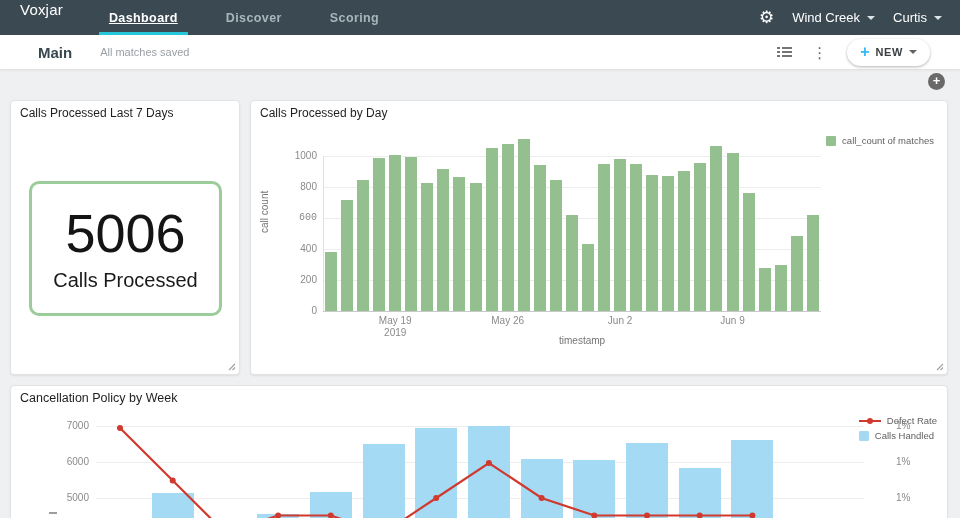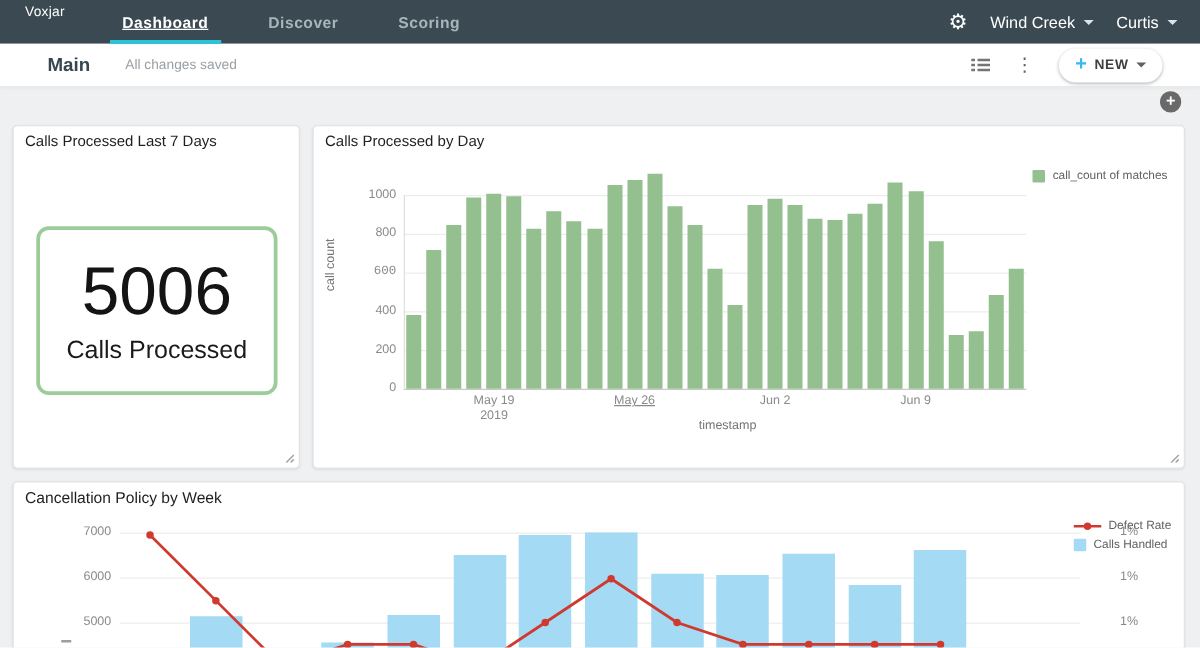--- a/index.html
+++ b/index.html
@@ -1,21 +1,21 @@
 <!DOCTYPE html>
 <html style="--navbar-bg: #3b4a52; --accent-cyan: #26c6da; --accent-blue: #35b8f0; --kpi-border: #9ccc9a;"><head>
 <meta charset="utf-8">
 <style>
   * { margin:0; padding:0; box-sizing:border-box; }
   html,body { width:960px; height:518px; overflow:hidden; }
   body { font-family:"Liberation Sans","DejaVu Sans",sans-serif; background:#eef0f2; position:relative; }
 
   
   .navbar { height:35px; background:var(--navbar-bg,#3b4a52); display:flex; align-items:stretch; color:#fff; }
-  .brand { display:flex; align-items:center; padding:0 22px 16px 20px; font-size:11px; letter-spacing:.2px; }
+  .brand { display:flex; align-items:center; padding:0 22px 16px 20px; font-size:15px; letter-spacing:.2px; }
   .tabs { display:flex; align-items:stretch; }
   .tab { position:relative; display:flex; align-items:center; padding:0 24px; font-size:12.5px; font-weight:700; letter-spacing:.4px; color:#a8b6bc; cursor:pointer; }
   .tab.active { color:#fff;text-decoration:underline; }
   .tab.active::after { content:""; position:absolute; left:14px; right:14px; bottom:0; height:3px; background:var(--accent-cyan,#26c6da); }
   .nav-right { margin-left:auto; display:flex; align-items:center; gap:18px; padding-right:18px; }
   .gear { font-size:17px; line-height:1; color:#fff; cursor:pointer; }
   .nav-select { display:flex; align-items:center; gap:7px; font-size:13px; cursor:pointer; }
   .caret { width:0; height:0; border-left:4px solid transparent; border-right:4px solid transparent; border-top:4px solid #dde4e7; }
 
   
@@ -83,21 +83,21 @@
     </span>
     <span class="nav-select">
       <span>Curtis</span>
       <i class="caret"></i>
     </span>
   </div>
 </div>
 
 <div class="toolbar">
   <div class="board-title">Main</div>
-  <div class="save-status">All changes saved</div>
+  <div class="save-status">All matches saved</div>
   <div class="toolbar-right">
     <div class="icon-list">
       <span class="row">
           <i></i>
           <b></b>
         </span>
       <span class="row">
           <i></i>
           <b></b>
         </span>
@@ -170,21 +170,21 @@
       <div class="bar" title="Jun 7: 955" style="left: 443.38px; top: 61.975px; width: 12px; height: 148.025px; background: rgb(148, 192, 143);"></div>
       <div class="bar" title="Jun 8: 1065" style="left: 459.44px; top: 44.925px; width: 12px; height: 165.075px; background: rgb(148, 192, 143);"></div>
       <div class="bar" title="Jun 9: 1020" style="left: 475.5px; top: 51.9px; width: 12px; height: 158.1px; background: rgb(148, 192, 143);"></div>
       <div class="bar" title="Jun 10: 760" style="left: 491.56px; top: 92.2px; width: 12px; height: 117.8px; background: rgb(148, 192, 143);"></div>
       <div class="bar" title="Jun 11: 280" style="left: 507.62px; top: 166.6px; width: 12px; height: 43.4px; background: rgb(148, 192, 143);"></div>
       <div class="bar" title="Jun 12: 295" style="left: 523.68px; top: 164.275px; width: 12px; height: 45.725px; background: rgb(148, 192, 143);"></div>
       <div class="bar" title="Jun 13: 485" style="left: 539.74px; top: 134.825px; width: 12px; height: 75.175px; background: rgb(148, 192, 143);"></div>
       <div class="bar" title="Jun 14: 620" style="left: 555.8px; top: 113.9px; width: 12px; height: 96.1px; background: rgb(148, 192, 143);"></div>
       <div class="xtick" style="left: 144.24px; top: 214px;">May 19</div>
       <div class="xtick" style="left: 144.24px; top: 226px;">2019</div>
-      <div class="xtick" style="left: 256.66px; top: 214px; text-decoration: underline;">May 26</div>
+      <div class="xtick" style="left: 256.66px; top: 214px;">May 26</div>
       <div class="xtick" style="left: 369.08px; top: 214px;">Jun 2</div>
       <div class="xtick" style="left: 481.5px; top: 214px;">Jun 9</div>
     </div>
   <div class="legend" style="top:34px; right:13px;">
     <div class="legend-item">
       <span class="swatch" id="daily-swatch" style="background: rgb(148, 192, 143);"></span>
       <span>call_count of matches</span>
     </div>
   </div>
   <div class="axis-title" style="left:308px; top:234px;">timestamp</div>

